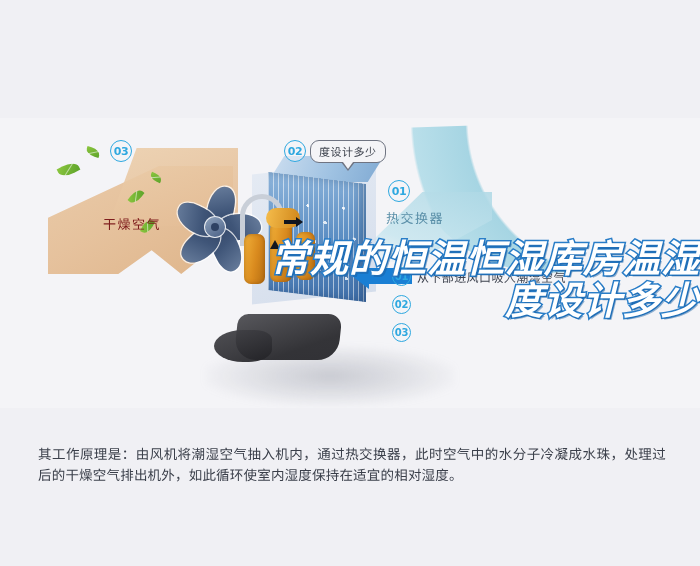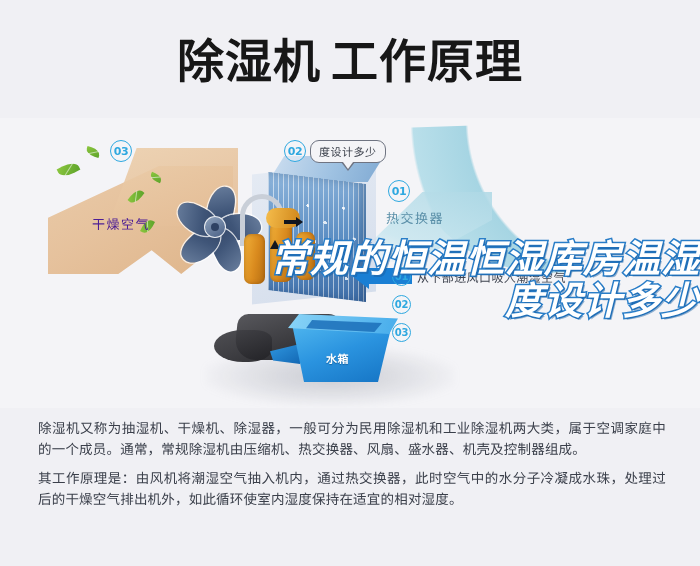--- a/index.html
+++ b/index.html
@@ -385,21 +385,21 @@
   .badge-01 { left: 388px; top: 62px; }
 
   
   .cap {
     position: absolute;
     font-size: 13px;
     color: #5f6776;
     letter-spacing: 1.5px;
     white-space: nowrap;
   }
-  .cap-dry   { left: 92px; top: 96px; color: #4c1d95; }
+  .cap-dry   { left: 103px; top: 96px; color: #7f1d1d; }
   .cap-humid { left: 386px; top: 90px; color: #5a8fa8; }
 
   
   .watermark {
     position: absolute;
     left: 0; top: 238px;
     width: 700px;
     text-align: right;
     z-index: 40;
     pointer-events: none;
@@ -459,32 +459,27 @@
     width: 628px;
     z-index: 5;
   }
   .copy p {
     font-size: 13.5px;
     line-height: 21px;
     color: #3a3f4a;
     letter-spacing: .2px;
     text-align: justify;
   }
-  .copy .para-gap { margin-top: 8px; }
+  .copy .para-gap { margin-top: 27px; font-family: Liberation Mono, monospace; }
 </style>
 </head>
 <body>
 
 <div class="page">
 
-  <div class="title-band">
-    <div class="title-text">
-      <span class="t-b">除湿机</span><span class="t-sp"></span><span class="t-b">工作原理</span>
-    </div>
-  </div>
 
   <div class="stage">
 
     <div class="ground-shadow"></div>
 
     <div class="dry-arrow"></div>
     <div class="dry-arrow2"></div>
 
     <div class="humid-swoosh"></div>
     <div class="humid-swoosh2"></div>
@@ -519,27 +514,20 @@
       <div class="arrow-g ar-up" style="left:34px; top:48px;"></div>
       <div class="arrow-g ar-down" style="left:62px; top:52px;"></div>
       <div class="arrow-g ar-right" style="left:48px; top:28px;"></div>
     </div>
 
     <div class="inlet-arrow"></div>
 
     <div class="base-dark2"></div>
     <div class="base-dark"></div>
 
-    <div class="tank">
-      <div class="tank-spout"></div>
-      <div class="tank-front"></div>
-      <div class="tank-top"></div>
-      <div class="tank-inner"></div>
-      <div class="tank-label">水箱</div>
-    </div>
 
     <div class="callout">度设计多少</div>
 
     <div class="step-badge badge-03">03</div>
     <div class="step-badge badge-02">02</div>
     <div class="step-badge badge-01">01</div>
 
     <div class="cap cap-dry">干燥空气</div>
     <div class="cap cap-humid">热交换器</div>
 
@@ -557,17 +545,16 @@
       <div class="step-num">03</div>
     </div>
   </div>
 
   <div class="watermark">
     <div class="wm-line">常规的恒温恒湿库房温湿</div>
     <div class="wm-line">度设计多少</div>
   </div>
 
   <div class="copy">
-    <p>除湿机又称为抽湿机、干燥机、除湿器，一般可分为民用除湿机和工业除湿机两大类，属于空调家庭中的一个成员。通常，常规除湿机由压缩机、热交换器、风扇、盛水器、机壳及控制器组成。</p>
     <p class="para-gap">其工作原理是：由风机将潮湿空气抽入机内，通过热交换器，此时空气中的水分子冷凝成水珠，处理过后的干燥空气排出机外，如此循环使室内湿度保持在适宜的相对湿度。</p>
   </div>
 
 </div>
 
 </body></html>

